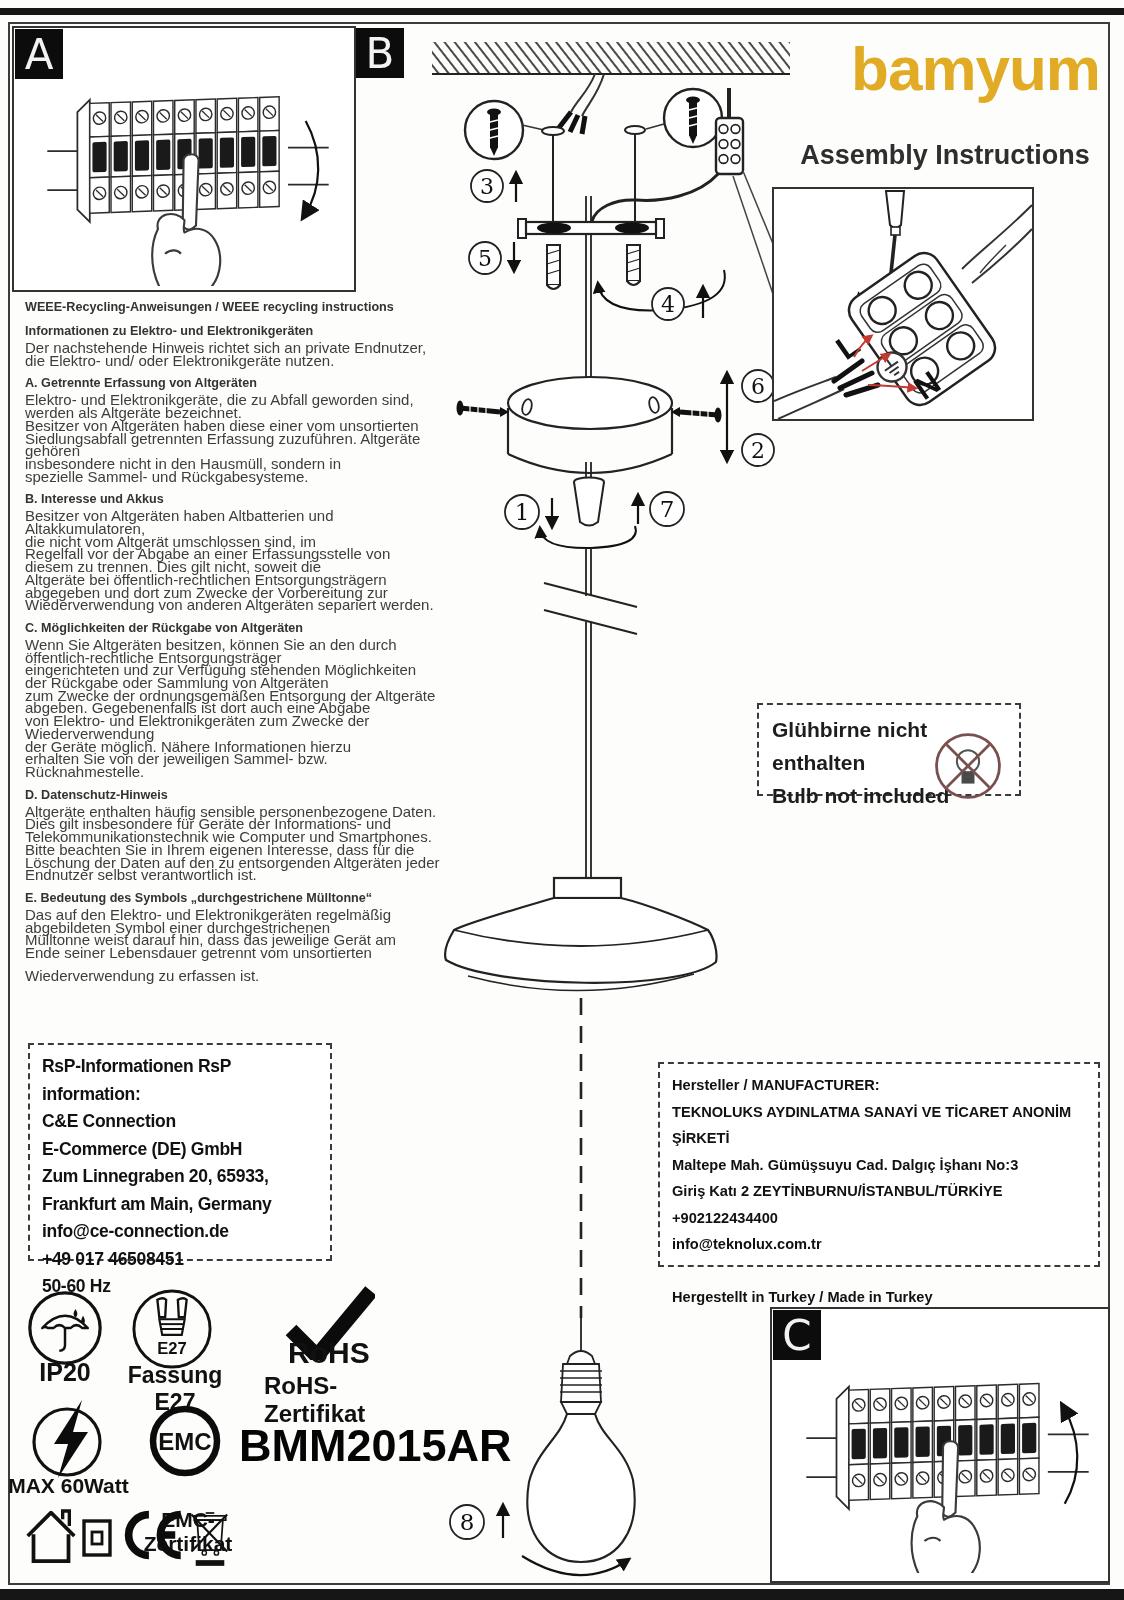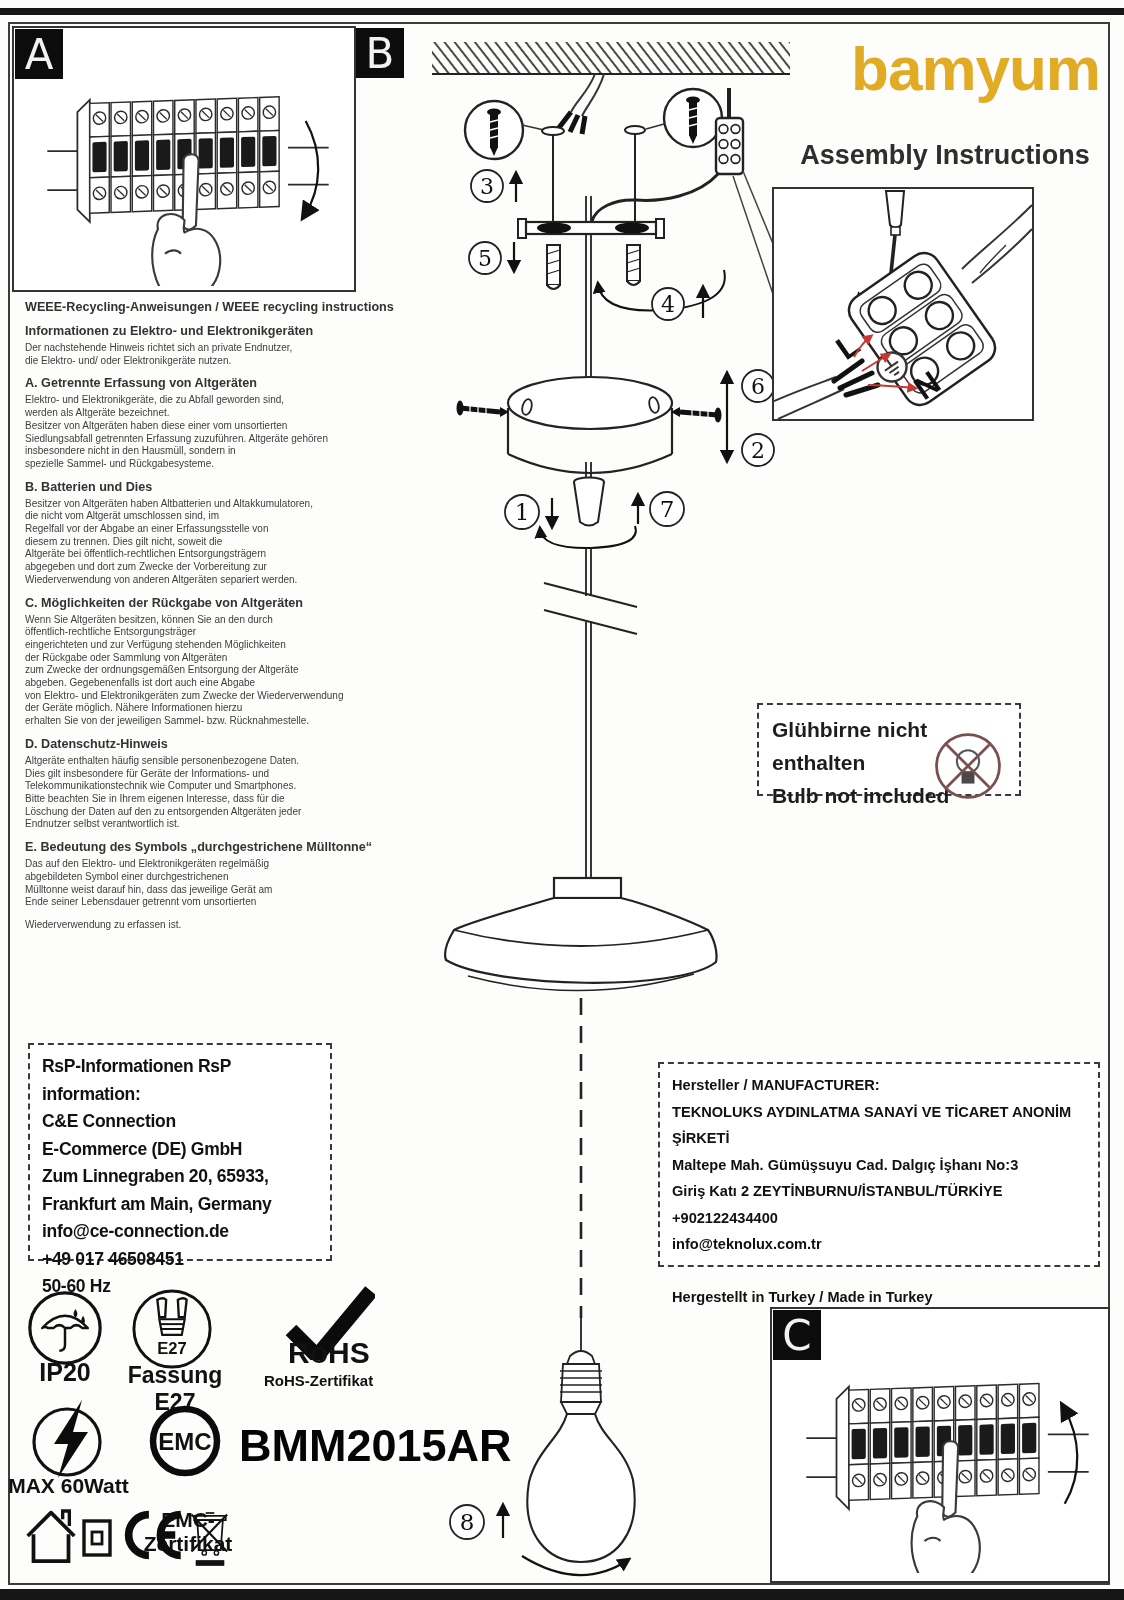--- a/index.html
+++ b/index.html
@@ -14,21 +14,21 @@
           display:flex;align-items:center;justify-content:center;font-weight:400;
           font-family:"DejaVu Sans",sans-serif;}
   
   .brand{left:800px;top:38px;width:300px;text-align:right;font-size:62px;font-weight:bold;
          color:#e2ab25;letter-spacing:-1px;line-height:62px;}
   .title-de{left:790px;top:108px;width:310px;text-align:center;font-size:27px;font-weight:bold;color:#2e2e2e;}
   .title-en{left:790px;top:140px;width:310px;text-align:center;font-size:27px;font-weight:bold;color:#2e2e2e;}
   
   .weee{left:25px;top:291px;width:424px;color:#3d3d3d;}
   .wh{font-size:12.6px;font-weight:bold;margin:9px 0 3px 0;line-height:15px;color:#333;}
-  .wp{font-size:10px;line-height:12.7px;margin:0;white-space:pre-line;}
+  .wp{font-size:15px;line-height:12.7px;margin:0;white-space:pre-line;}
   
   .dashbox{border:2.5px dashed #3a3a3a;background:#fff;}
   .rsp{left:28px;top:1043px;width:276px;height:198px;padding:8px 12px;
        font-size:17.5px;font-weight:bold;line-height:27.5px;letter-spacing:-0.3px;
        color:#111;white-space:pre-line;}
   .manu{left:658px;top:1062px;width:414px;height:185px;padding:8px 12px;
         font-size:14.6px;font-weight:bold;line-height:26.5px;color:#111;white-space:pre-line;}
   .bulbbox{left:757px;top:703px;width:247px;height:81px;padding:8px 0 0 13px;}
   .bulbbox .l1{font-size:21px;font-weight:bold;color:#1d1d1d;line-height:33px;}
   
@@ -347,21 +347,21 @@
     <div class="wh">Informationen zu Elektro- und Elektronikgeräten</div>
     <div class="wp">Der nachstehende Hinweis richtet sich an private Endnutzer,
  die Elektro- und/ oder Elektronikgeräte nutzen.</div>
     <div class="wh">A. Getrennte Erfassung von Altgeräten</div>
     <div class="wp">Elektro- und Elektronikgeräte, die zu Abfall geworden sind,
  werden als Altgeräte bezeichnet.
 Besitzer von Altgeräten haben diese einer vom unsortierten
 Siedlungsabfall getrennten Erfassung zuzuführen. Altgeräte gehören
 insbesondere nicht in den Hausmüll, sondern in
 spezielle Sammel- und Rückgabesysteme.</div>
-    <div class="wh">B. Batterien und Dies</div>
+    <div class="wh">B. Interesse und Akkus</div>
     <div class="wp">Besitzer von Altgeräten haben Altbatterien und Altakkumulatoren,
  die nicht vom Altgerät umschlossen sind, im
 Regelfall vor der Abgabe an einer Erfassungsstelle von
 diesem zu trennen. Dies gilt nicht, soweit die
 Altgeräte bei öffentlich-rechtlichen Entsorgungsträgern
 abgegeben und dort zum Zwecke der Vorbereitung zur
 Wiederverwendung von anderen Altgeräten separiert werden.</div>
     <div class="wh">C. Möglichkeiten der Rückgabe von Altgeräten</div>
     <div class="wp">Wenn Sie Altgeräten besitzen, können Sie an den durch
 öffentlich-rechtliche Entsorgungsträger
@@ -421,21 +421,21 @@
     <line x1="30" y1="37" x2="54" y2="37" stroke="#111" stroke-width="2"></line>
     <line x1="31" y1="42" x2="53" y2="42" stroke="#111" stroke-width="2"></line>
     <text class="sans" x="42" y="68" font-size="17" text-anchor="middle">E27</text>
   </svg>
   <div class="abs certlabel" style="left:110px;top:1362px;width:130px;font-size:23px;">Fassung E27</div>
 
   <svg class="abs" style="left:283px;top:1286px;" width="92" height="74" viewBox="0 0 92 74">
     <path d="M8,44 L34,70 L88,5" fill="none" stroke="#0b0b0b" stroke-width="15"></path>
   </svg>
   <div class="abs certlabel" style="left:288px;top:1336px;width:110px;font-size:30px;text-align:left;">RoHS</div>
-  <div class="abs certlabel" style="left:264px;top:1372px;width:160px;font-size:15px;text-align:left;">RoHS-Zertifikat</div>
+  <div class="abs certlabel" style="left:264px;top:1372px;width:160px;font-size:24px;text-align:left;">RoHS-Zertifikat</div>
 
   <svg class="abs" style="left:30px;top:1398px;" width="74" height="82" viewBox="0 0 74 82">
     <circle cx="37" cy="44" r="33" fill="none" stroke="#111" stroke-width="3.2"></circle>
     <polygon points="52,2 24,46 38,46 28,80 58,34 43,34" fill="#0c0c0c"></polygon>
   </svg>
   <div class="abs certlabel" style="left:6px;top:1474px;width:125px;font-size:21px;">MAX 60Watt</div>
 
   <svg class="abs" style="left:148px;top:1404px;" width="74" height="74" viewBox="0 0 74 74">
     <circle cx="37" cy="37" r="32" fill="none" stroke="#0c0c0c" stroke-width="6.5"></circle>
     <text class="sans" x="37" y="46" font-size="24" text-anchor="middle">EMC</text>

